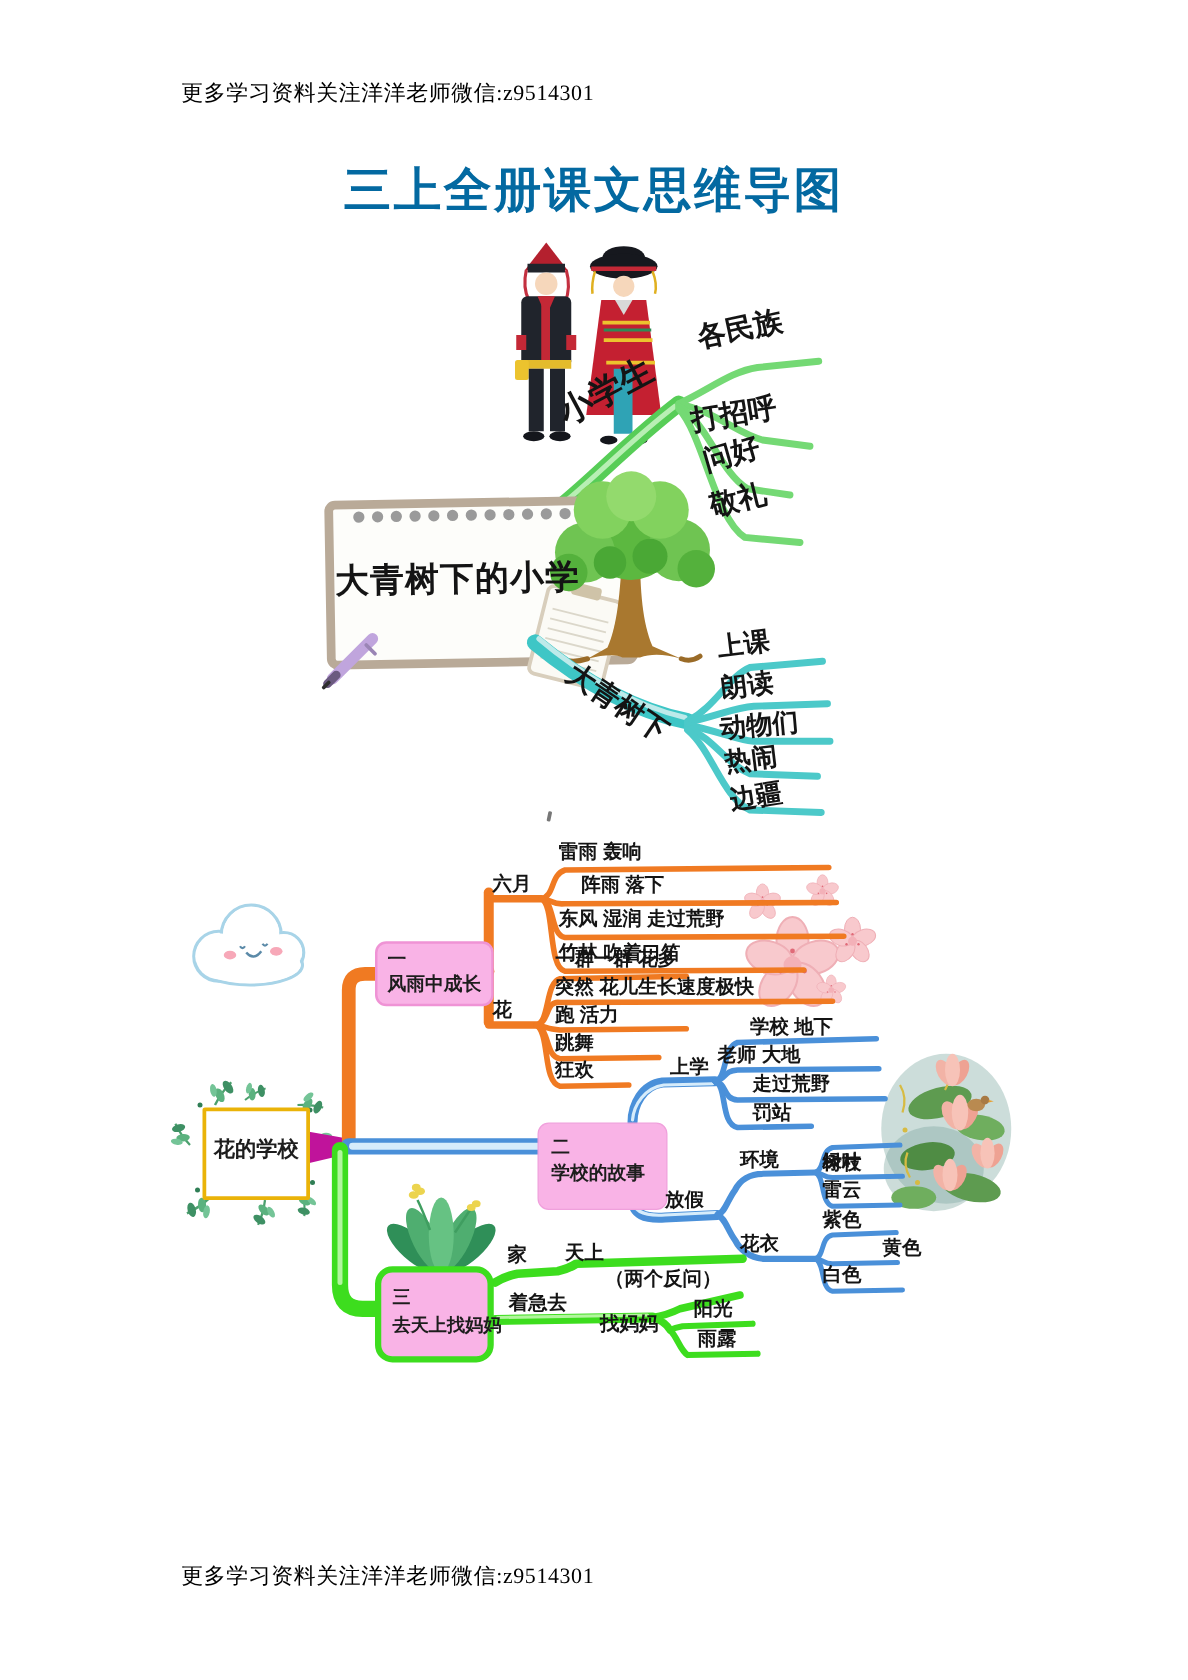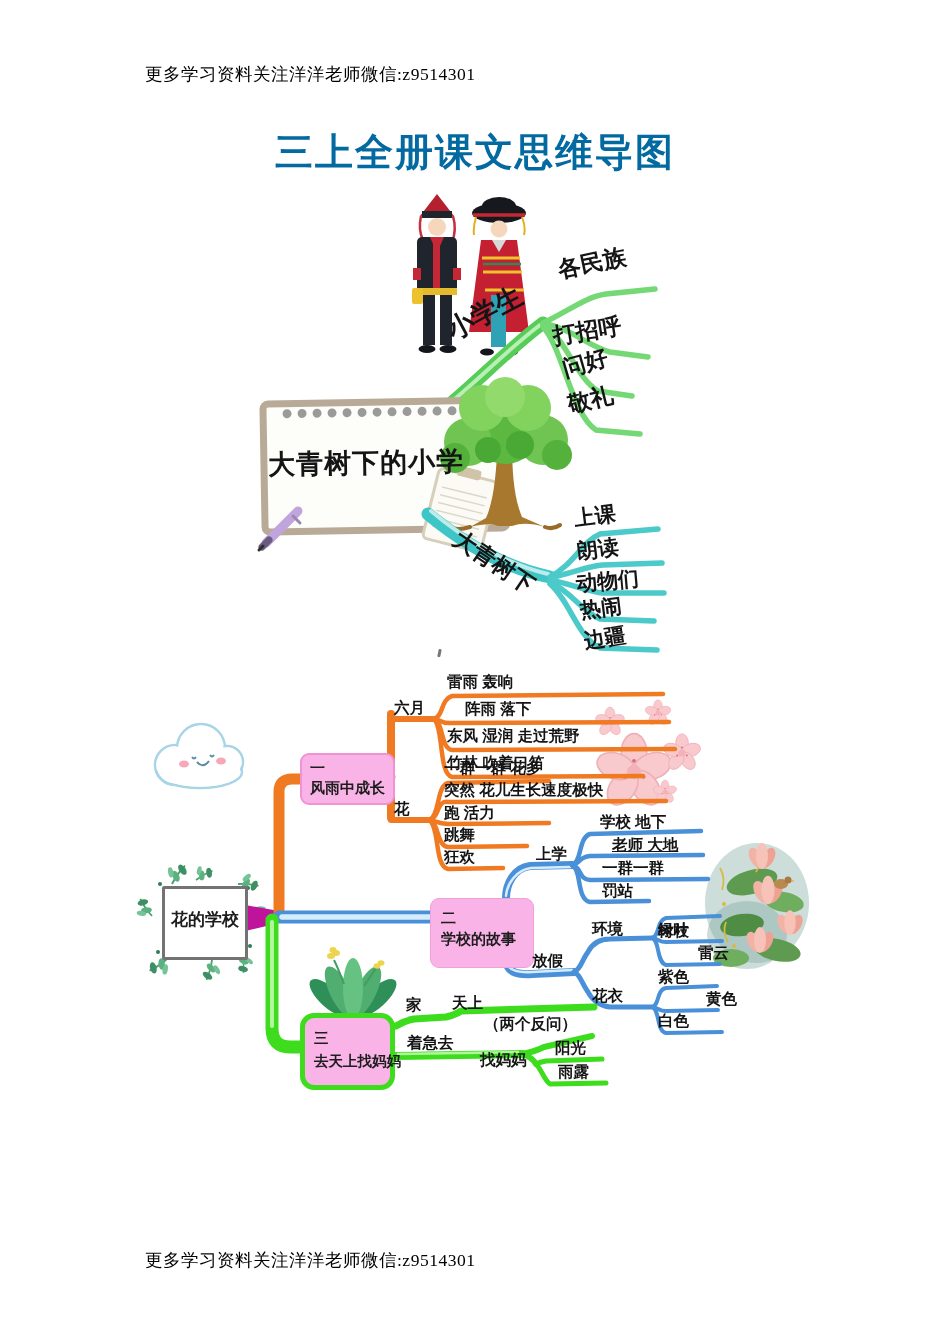--- a/index.html
+++ b/index.html
@@ -308,21 +308,21 @@
 
   <div class="lbl" style="left:268px;top:449px;font-size:27px;letter-spacing:1px;transform:rotate(-1deg);font-weight:bold;">大青树下的小学</div>
 
   <div class="lbl" style="left:456px;top:524px;font-size:23px;transform:rotate(34deg);transform-origin:left center;">大青树下</div>
   <div class="lbl" style="left:574px;top:505px;font-size:21px;transform:rotate(-7deg);">上课</div>
   <div class="lbl" style="left:577px;top:538px;font-size:21px;transform:rotate(-7deg);">朗读</div>
   <div class="lbl" style="left:576px;top:570px;font-size:21px;transform:rotate(-5deg);">动物们</div>
   <div class="lbl" style="left:580px;top:597px;font-size:21px;transform:rotate(-7deg);">热闹</div>
   <div class="lbl" style="left:584px;top:627px;font-size:21px;transform:rotate(-9deg);">边疆</div>
 
-  <div class="box" style="left:162px;top:886px;width:80px;height:68px;background:#ffffff;border:3px solid #737373;border-radius:2px;">
+  <div class="box" style="left:162px;top:886px;width:80px;height:68px;background:#ffffff;border:3px solid #eab308;border-radius:2px;">
     <span class="ln" style="text-align:center;font-size:17px;line-height:62px;">花的学校</span>
   </div>
 
   <div class="box" style="left:300px;top:753px;width:83px;height:45px;border:2px solid #ef93d5;font-size:15px;padding:3px 0 0 8px;line-height:1.3;">
     <span class="ln">一</span>
     <span class="ln">风雨中成长</span>
   </div>
 
   <div class="box" style="left:430px;top:898px;width:92px;height:60px;border:1px solid #f0a0dc;font-size:15px;padding:8px 0 0 10px;line-height:1.4;">
     <span class="ln">二</span>
@@ -341,28 +341,28 @@
   <div class="lbl m2" style="left:447px;top:755px;">竹林 吹着口笛</div>
   <div class="lbl m2" style="left:394px;top:801px;">花</div>
   <div class="lbl m2" style="left:444px;top:760px;">一群一群 花多</div>
   <div class="lbl m2" style="left:444px;top:782px;">突然 花儿生长速度极快</div>
   <div class="lbl m2" style="left:444px;top:805px;">跑 活力</div>
   <div class="lbl m2" style="left:444px;top:827px;">跳舞</div>
   <div class="lbl m2" style="left:444px;top:849px;">狂欢</div>
 
   <div class="lbl m2" style="left:536px;top:846px;">上学</div>
   <div class="lbl m2" style="left:600px;top:814px;">学校 地下</div>
-  <div class="lbl m2" style="left:612px;top:837px;text-decoration:underline;">老师 大地</div>
-  <div class="lbl m2" style="left:602px;top:860px;">一群一群</div>
+  <div class="lbl m2" style="left:574px;top:837px;">老师 大地</div>
+  <div class="lbl m2" style="left:602px;top:860px;">走过荒野</div>
   <div class="lbl m2" style="left:602px;top:883px;">罚站</div>
   <div class="lbl m2" style="left:532px;top:953px;">放假</div>
   <div class="lbl m2" style="left:592px;top:921px;">环境</div>
   <div class="lbl m2" style="left:658px;top:923px;">树枝</div>
   <div class="lbl m2" style="left:658px;top:922px;">绿叶</div>
-  <div class="lbl m2" style="left:658px;top:945px;padding-left:40px;">雷云</div>
+  <div class="lbl m2" style="left:658px;top:945px;">雷云</div>
   <div class="lbl m2" style="left:592px;top:988px;">花衣</div>
   <div class="lbl m2" style="left:658px;top:969px;">紫色</div>
   <div class="lbl m2" style="left:658px;top:991px;margin-left:48px;">黄色</div>
   <div class="lbl m2" style="left:658px;top:1013px;">白色</div>
 
   <div class="lbl m2" style="left:406px;top:997px;">家</div>
   <div class="lbl m2" style="left:452px;top:995px;">天上</div>
   <div class="lbl m2" style="left:407px;top:1035px;">着急去</div>
   <div class="lbl m2" style="left:484px;top:1016px;">（两个反问）</div>
   <div class="lbl m2" style="left:480px;top:1052px;">找妈妈</div>

